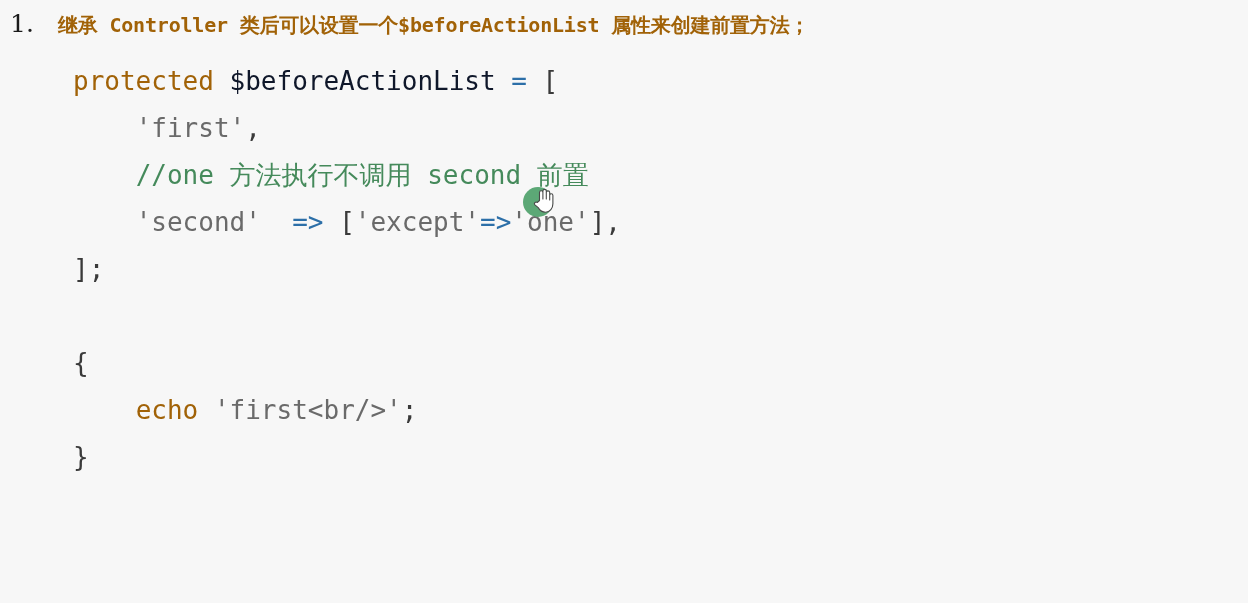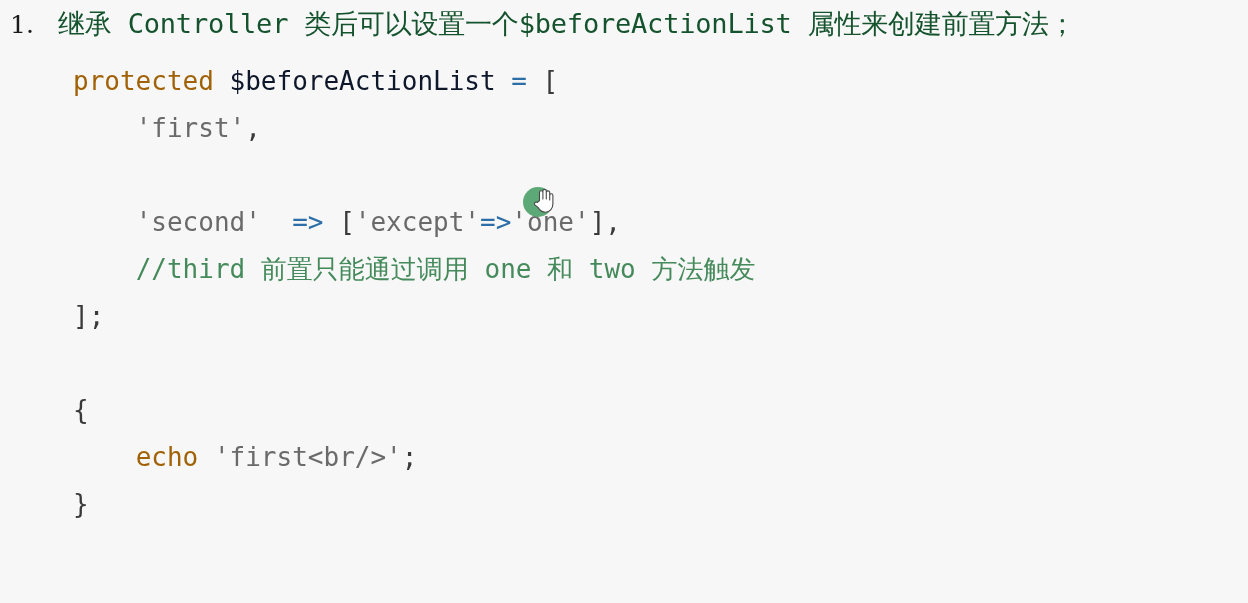--- a/index.html
+++ b/index.html
@@ -36,25 +36,26 @@
     text-align: left;
     padding-left: 10px;
     box-sizing: border-box;
     font-family: "DejaVu Serif", serif;
     font-size: 25px;
     color: #1a1a1a;
     line-height: 40px;
   }
   .list-text {
     font-family: "DejaVu Sans Mono", monospace;
-    font-size: 27px;
-    color: #14532d;
+    font-size: 20px;
+    color: #a16207;
     line-height: 40px;
     white-space: pre;
     letter-spacing: -0.2px;
+    font-weight: bold;
   }
 
   
   #code {
     position: absolute;
     left: 73px;
     top: 58px;
     width: 1175px;
     font-family: "DejaVu Sans Mono", monospace;
     font-size: 26px;
@@ -110,23 +111,22 @@
 <div id="page">
 
   <div class="list-line">
     <span class="list-marker">1.</span>
     <span class="list-text">继承 Controller 类后可以设置一个$beforeActionList 属性来创建前置方法；</span>
   </div>
 
   <div id="code">
       <div class="code-line"><span class="kw">protected</span><span class="pun"> </span><span class="var">$beforeActionList</span><span class="pun"> </span><span class="op">=</span><span class="pun"> [</span></div>
       <div class="code-line"><span class="pun">    </span><span class="str">'first'</span><span class="pun">,</span></div>
-      <div class="code-line"><span class="pun">    </span></div>
+      <div class="code-line"><span class="pun">    </span><span class="cmt">//one 方法执行不调用 second 前置</span></div>
       <div class="code-line"><span class="pun">    </span><span class="str">'second'</span><span class="pun">  </span><span class="op">=&gt;</span><span class="pun"> [</span><span class="str">'except'</span><span class="op">=&gt;</span><span class="str">'one'</span><span class="pun">],</span></div>
-      <div class="code-line"><span class="pun">    </span><span class="cmt">//third 前置只能通过调用 one 和 two 方法触发</span></div>
       <div class="code-line"><span class="pun">];</span></div>
       <div class="code-line blank">&nbsp;</div>
       <div class="code-line"><span class="pun">{</span></div>
       <div class="code-line"><span class="pun">    </span><span class="kw">echo</span><span class="pun"> </span><span class="str">'first&lt;br/&gt;'</span><span class="pun">;</span></div>
       <div class="code-line"><span class="pun">}</span></div>
     </div>
 
   <div id="cursor-layer">
     <div class="click-halo" id="halo" style="width: 30px; height: 30px; left: 523px; top: 187px; background: rgb(78, 161, 106);"></div>
     <div class="hand-cursor" id="hand" style="left: 532px; top: 188px;">

